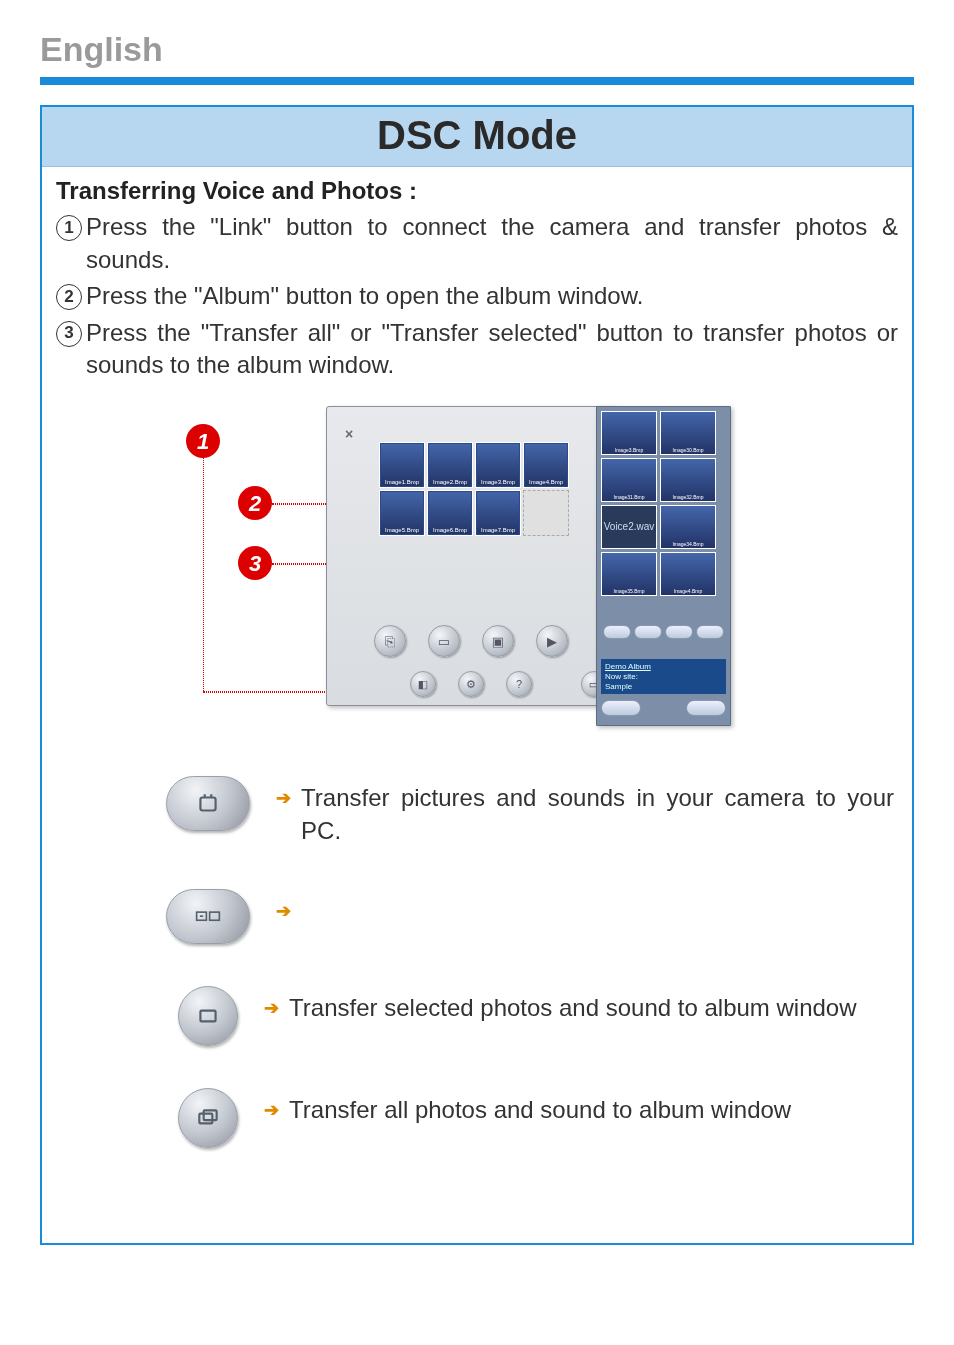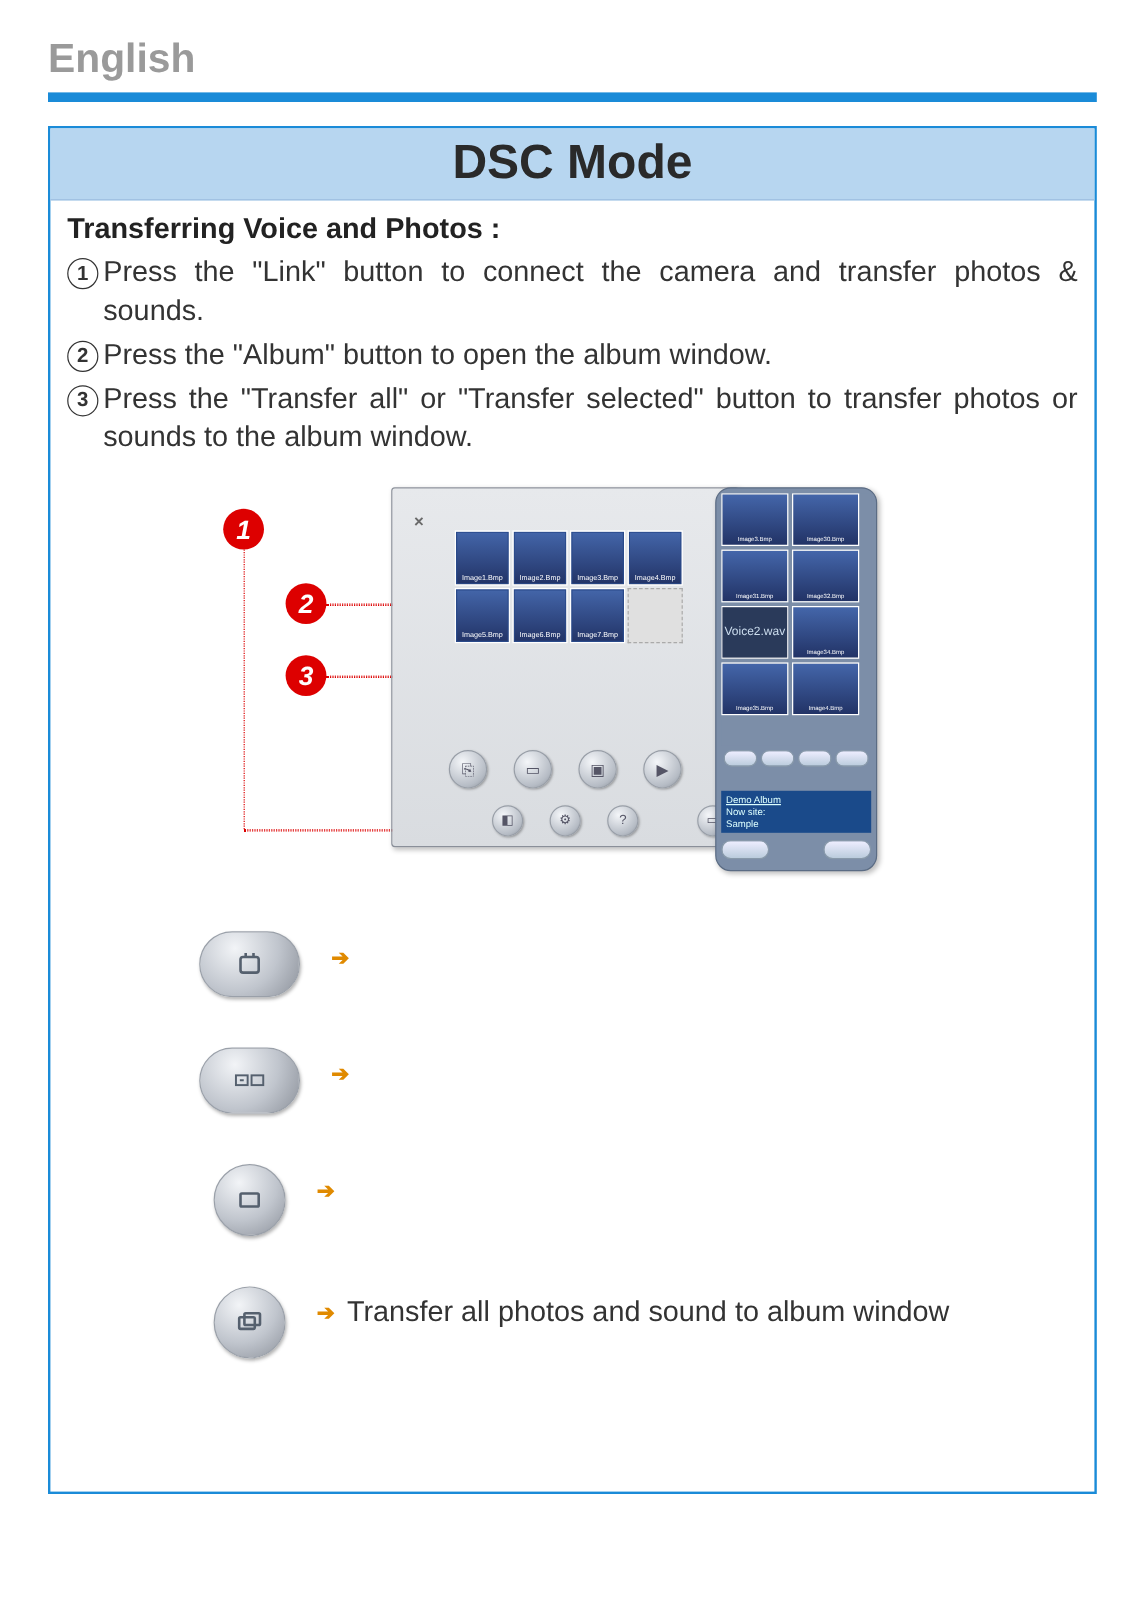--- a/index.html
+++ b/index.html
@@ -163,21 +163,21 @@
 
   
   .album-pane {
     position: absolute;
     left: 540px;
     top: 0;
     width: 135px;
     height: 320px;
     background: #7c8ea8;
     border: 1px solid #5b6c84;
-    border-radius: 13px;
+    border-radius: 1px;
     box-shadow: 2px 2px 4px rgba(0,0,0,.25);
     padding: 4px;
   }
   .album-scroll {
     height: 210px;
     overflow: hidden;
     background: #7c8ea8;
     display: flex; flex-wrap: wrap; gap: 3px;
     align-content: flex-start;
   }
@@ -342,20 +342,21 @@
 
       <div class="legend-row">
         <div class="legend-icon">
           <svg class="ico" viewBox="0 0 24 24">
               <rect x="5" y="6" width="14" height="12" rx="2" fill="none" stroke="#55606e" stroke-width="2"></rect>
               <path d="M9 3v3M15 3v3" stroke="#55606e" stroke-width="2"></path>
             </svg>
         </div>
         <div class="legend-text">
           <span class="arrow">➔</span>
+          <span class="legend-body">Transfer pictures and sounds in your camera to your PC.</span>
         </div>
       </div>
 
       <div class="legend-row">
         <div class="legend-icon">
           <svg class="ico" viewBox="0 0 32 20">
               <rect x="2" y="4" width="12" height="10" fill="none" stroke="#55606e" stroke-width="2"></rect>
               <rect x="18" y="4" width="12" height="10" fill="none" stroke="#55606e" stroke-width="2"></rect>
               <line x1="6" y1="9" x2="10" y2="9" stroke="#55606e" stroke-width="2"></line>
             </svg>
@@ -366,20 +367,21 @@
       </div>
 
       <div class="legend-row">
         <div class="legend-icon round">
           <svg class="ico" viewBox="0 0 24 24">
               <rect x="5" y="7" width="14" height="10" rx="1" fill="none" stroke="#55606e" stroke-width="2"></rect>
             </svg>
         </div>
         <div class="legend-text">
           <span class="arrow">➔</span>
+          <span class="legend-body">Transfer selected photos and sound to album window</span>
         </div>
       </div>
 
       <div class="legend-row" style="margin-bottom:10px;">
         <div class="legend-icon round">
           <svg class="ico" viewBox="0 0 24 24">
               <rect x="4" y="8" width="12" height="9" rx="1" fill="none" stroke="#55606e" stroke-width="2"></rect>
               <rect x="8" y="5" width="12" height="9" rx="1" fill="none" stroke="#55606e" stroke-width="2"></rect>
             </svg>
         </div>

